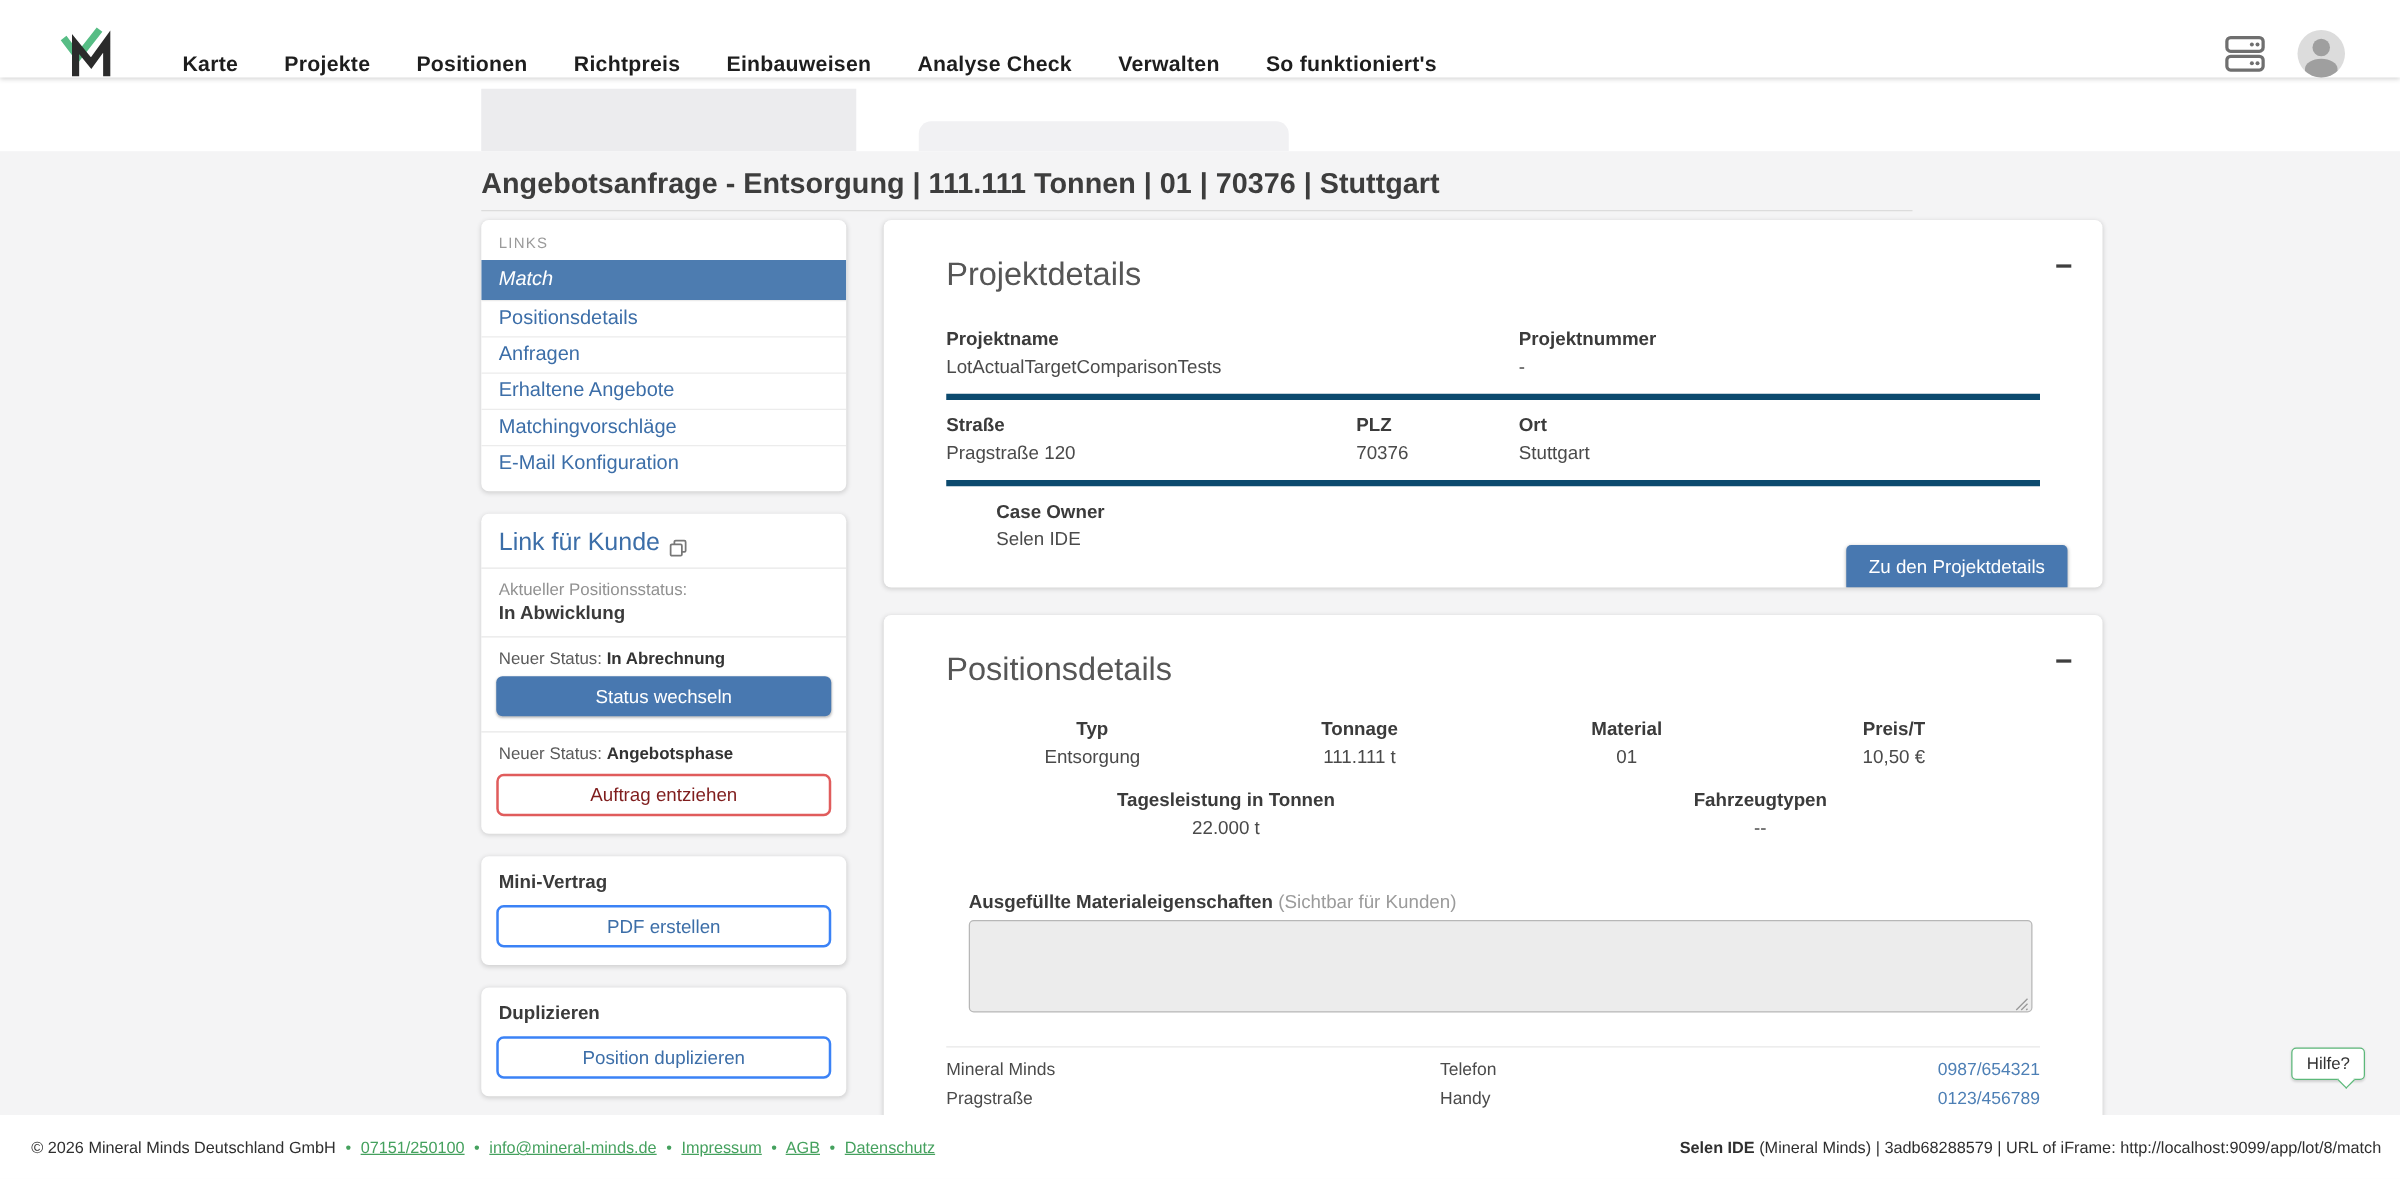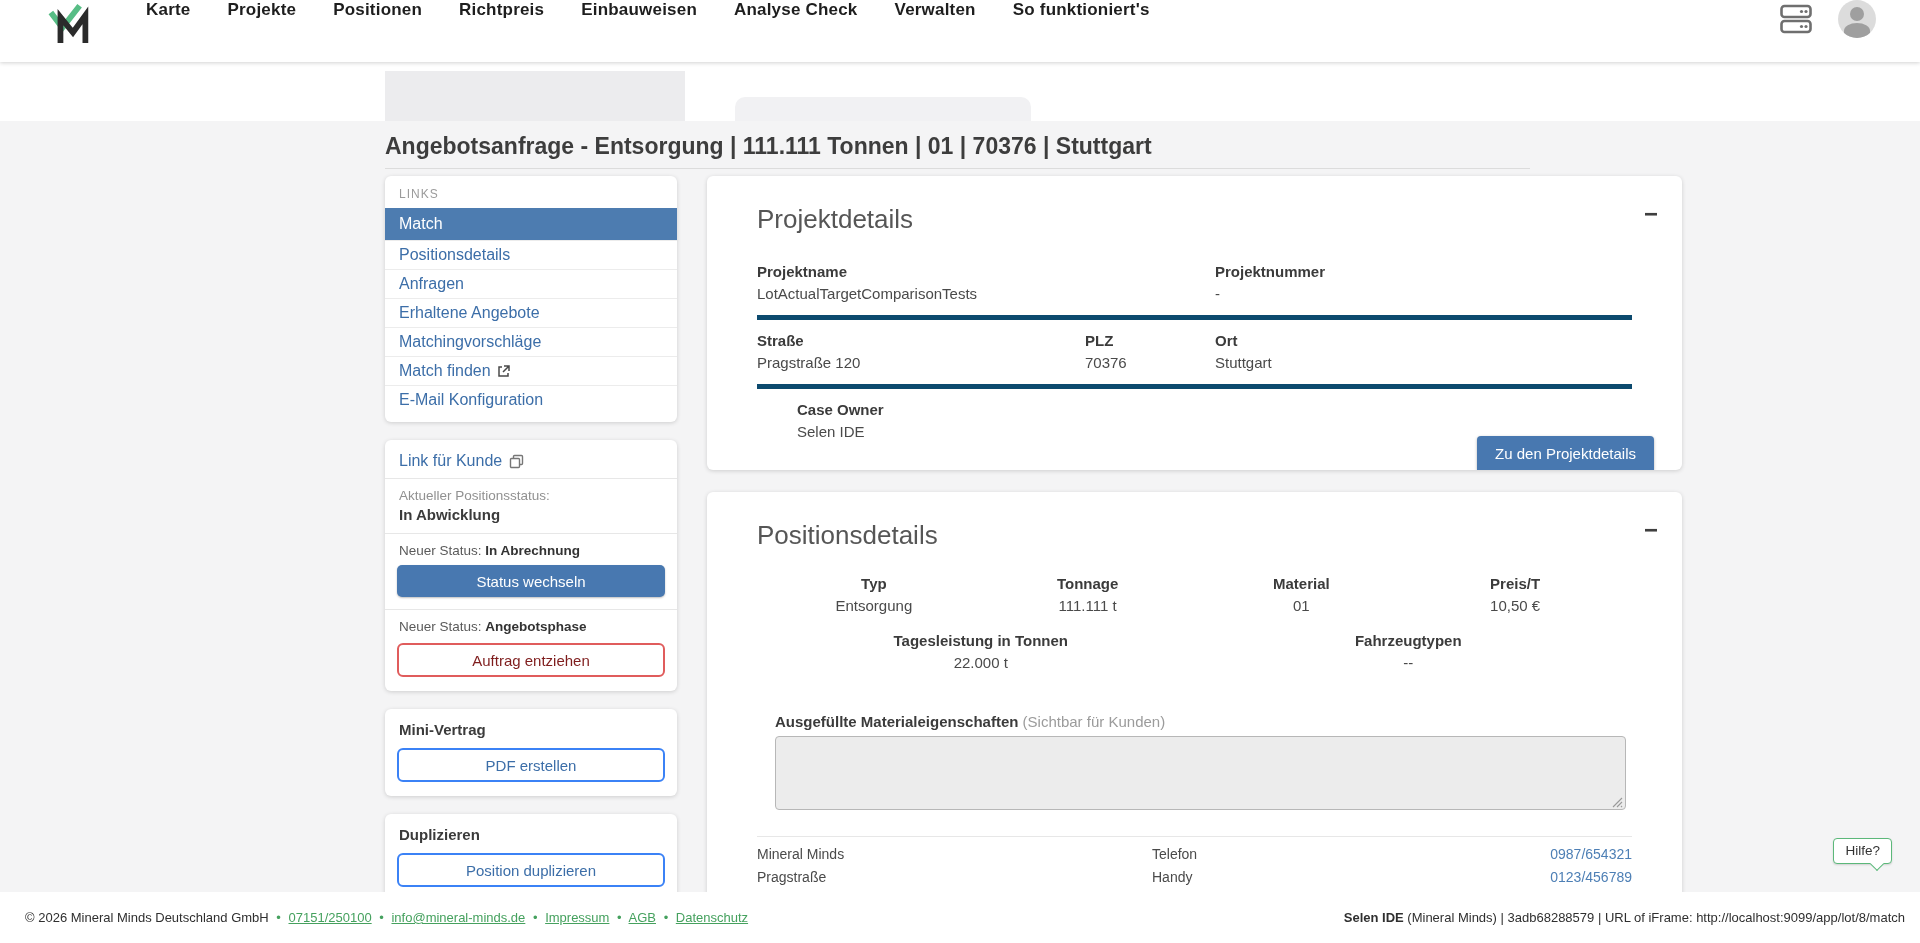--- a/index.html
+++ b/index.html
@@ -3,21 +3,21 @@
 <meta charset="utf-8">
 <style>
   * { box-sizing: border-box; margin: 0; padding: 0; }
   html,body { width:1920px; height:943px; overflow:hidden; }
   body {
     font-family: "Liberation Sans", "DejaVu Sans", sans-serif;
     background:#ffffff; color:#3b3b3b; position:relative;
   }
   
   .navbar{
-    height:62px; background:#fff; display:flex; align-items:flex-start;
+    height:62px; background:#fff; display:flex; align-items:flex-end;
     padding:0 44px 0 48px; position:relative; z-index:30;
     box-shadow:0 1px 4px rgba(0,0,0,.18);
   }
   .brand{ width:46px; height:44px; margin-right:52px; cursor:pointer; }
   .nav-links{ display:flex; gap:37px; align-items:center; }
   .nav-item{
     font-size:17px; font-weight:700; color:#1e1e1e; text-decoration:none;
     letter-spacing:.2px; cursor:pointer;
   }
   .nav-right{ margin-left:auto; display:flex; align-items:center; gap:26px; }
@@ -50,25 +50,25 @@
   .links-card{ padding:9px 0 8px 0; overflow:hidden; }
   .links-header{
     font-size:12px; color:#9b9b9b; letter-spacing:1px; padding:2px 14px 7px 14px;
   }
   .link-item{
     display:flex; align-items:center; gap:6px;
     font-size:16px; color:#3c6ea8; text-decoration:none; cursor:pointer;
     padding:5px 14px; border-top:1px solid #ececec;
   }
   .link-item.active{
-    background:#4d7cb0; color:#ffffff; border-top:none; padding:7px 14px;
+    background:#4d7cb0; color:#ffffff; border-top:none; padding:7px 14px;font-style:italic;
   }
   .status-card{ padding:10px 12px 14px 12px; }
   .kunde-link{
-    display:inline-flex; align-items:center; gap:7px; font-size:16px;
+    display:inline-flex; align-items:flex-end; gap:7px; font-size:20px;
     color:#3c6ea8; text-decoration:none; cursor:pointer; padding:2px 2px 8px 2px;
   }
   .h-div{ height:1px; background:#e7e7e7; margin:0 -12px; }
   .muted-label{ font-size:13.5px; color:#919191; margin-top:9px; padding-left:2px; }
   .status-value{ font-size:15px; font-weight:700; color:#3b3b3b; margin:3px 0 10px; padding-left:2px; }
   .new-status{ font-size:13.5px; color:#5a5a5a; margin:9px 0 7px; padding-left:2px; }
   .new-status b{ color:#333; }
   .btn{ font-family:inherit; cursor:pointer; border-radius:5px; font-size:15px; }
   .btn-solid{
     width:100%; background:#4878b0; color:#fff; border:none; height:32px;
@@ -198,27 +198,20 @@
 
     <aside class="sidebar">
 
       <div class="card links-card">
         <div class="links-header">LINKS</div>
         <a class="link-item active">Match</a>
         <a class="link-item">Positionsdetails</a>
         <a class="link-item">Anfragen</a>
         <a class="link-item">Erhaltene Angebote</a>
         <a class="link-item">Matchingvorschläge</a>
-        <a class="link-item">
-          <span>Match finden</span>
-          <svg width="13" height="13" viewBox="0 0 13 13">
-            <path d="M5 2 H2 V11 H11 V8" fill="none" stroke="#4a4a4a" stroke-width="1.5"></path>
-            <path d="M7 1 H12 V6 M12 1 L6 7" fill="none" stroke="#4a4a4a" stroke-width="1.5"></path>
-          </svg>
-        </a>
         <a class="link-item">E-Mail Konfiguration</a>
       </div>
 
       <div class="card status-card">
         <a class="kunde-link">
           <span>Link für Kunde</span>
           <svg width="15" height="15" viewBox="0 0 15 15">
             <rect x="4.5" y="1.5" width="9" height="9" rx="1" fill="#fff" stroke="#777" stroke-width="1.4"></rect>
             <rect x="1.5" y="4.5" width="9" height="9" rx="1" fill="#fff" stroke="#777" stroke-width="1.4"></rect>
           </svg>

